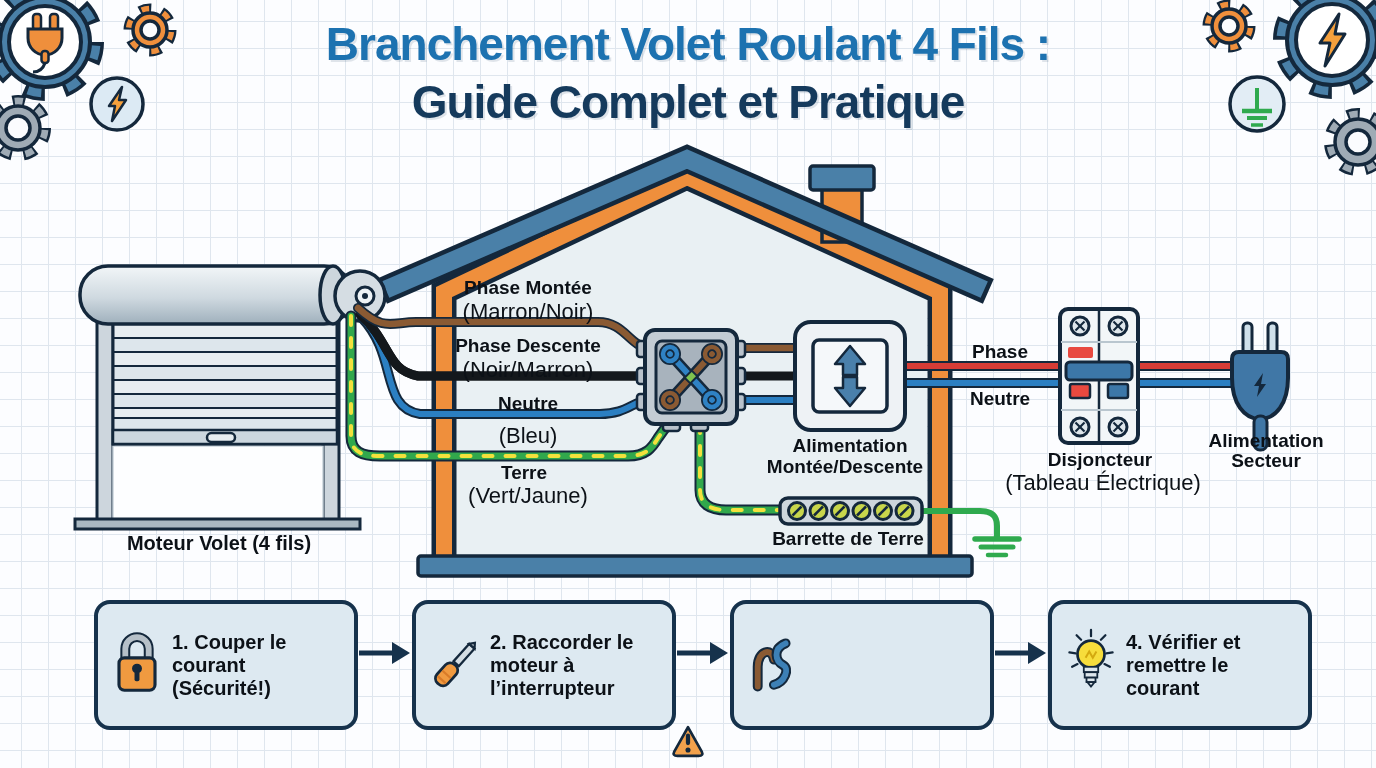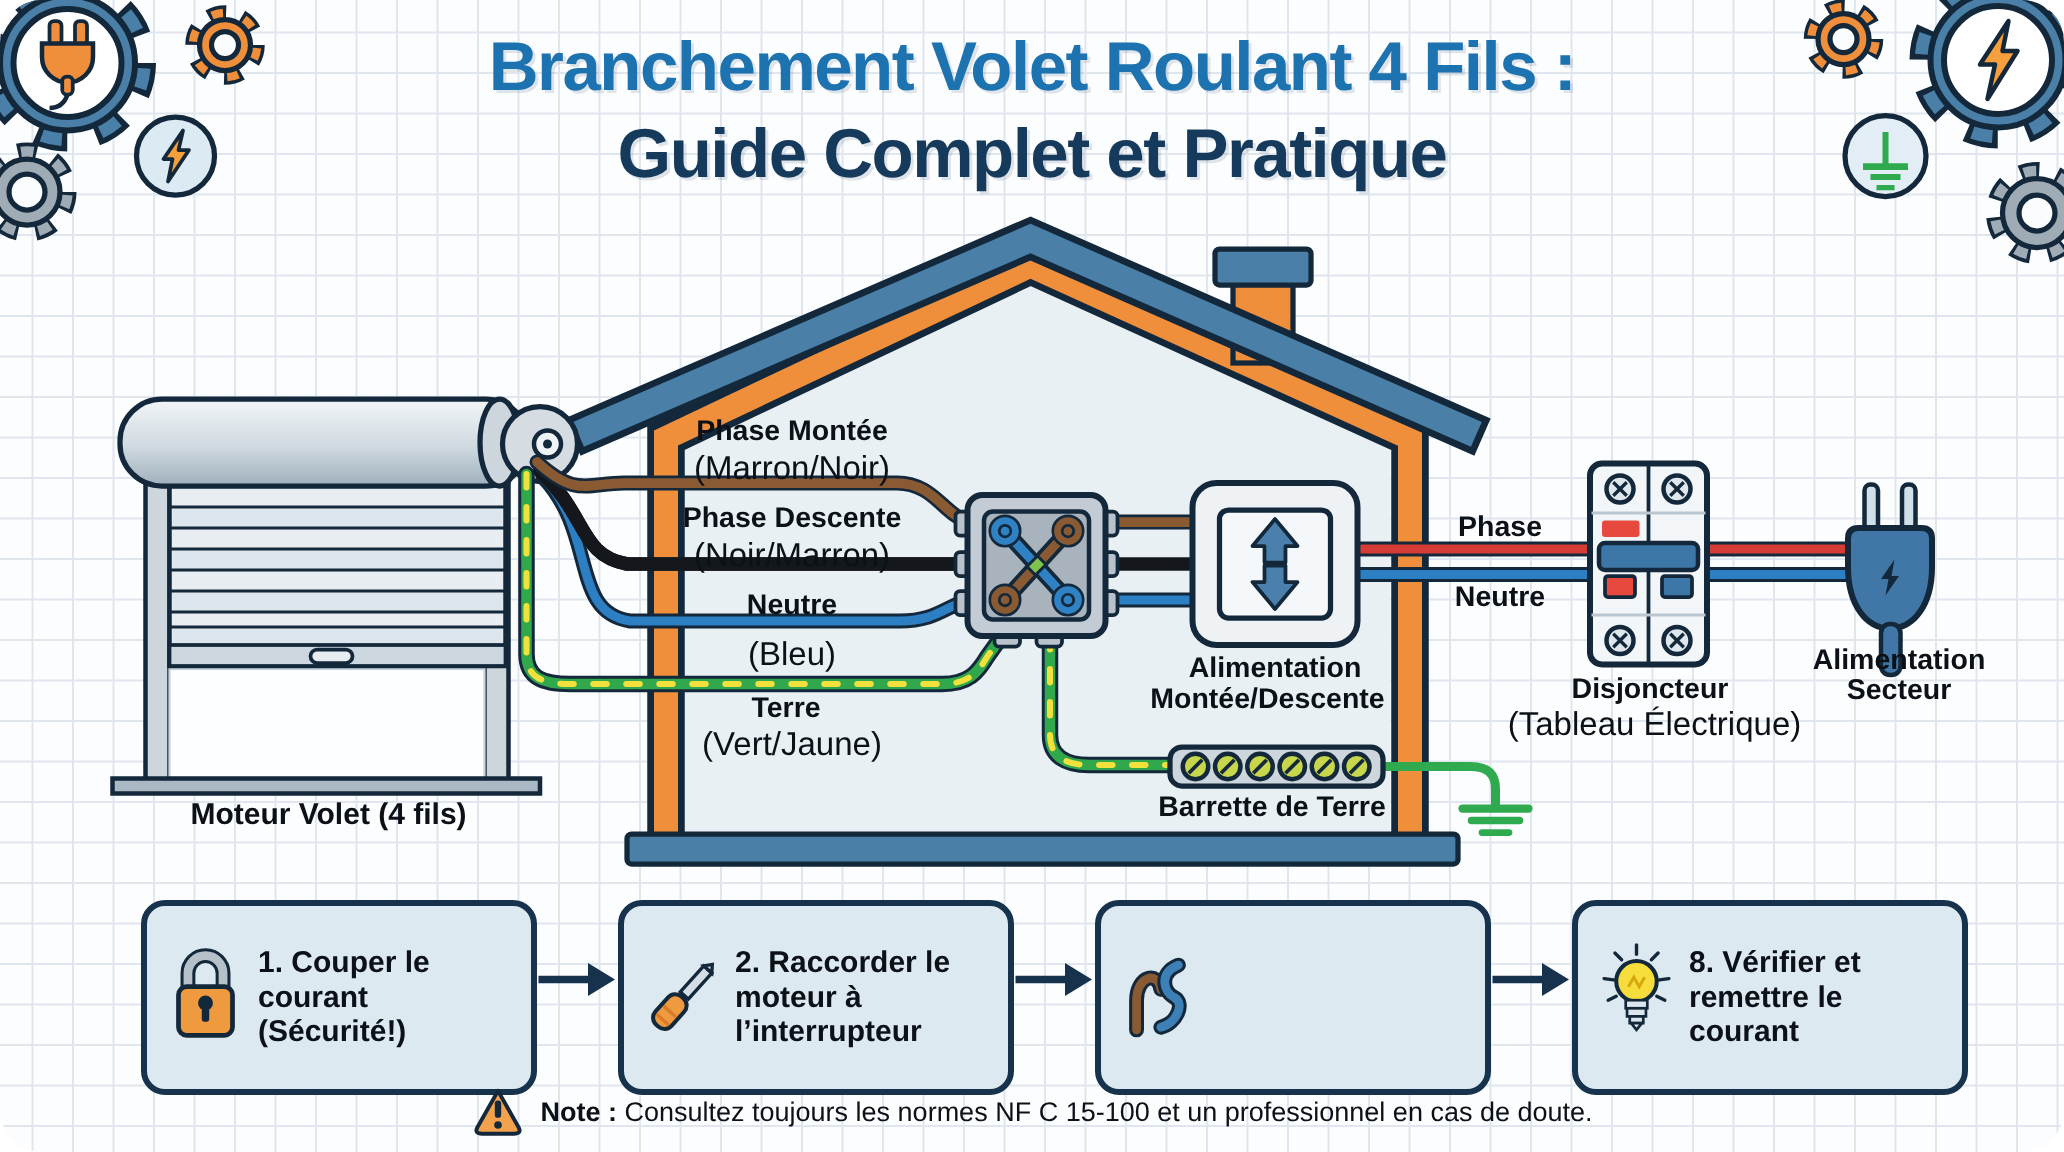--- a/index.html
+++ b/index.html
@@ -2,21 +2,21 @@
 <html><head>
 <meta charset="utf-8">
 <style>
   html,body{margin:0;padding:0;background:#fff;}
   .canvas{
     position:relative;width:1376px;height:768px;overflow:hidden;
     font-family:"Liberation Sans",sans-serif;color:#0c1117;
     background-color:#fcfdff;
     background-image:linear-gradient(#dfe6ee 1px,transparent 1px),
                      linear-gradient(90deg,#dfe6ee 1px,transparent 1px);
-    background-size:27px 27px;background-position:-6px -6px;border-radius:28px;
+    background-size:27px 27px;background-position:-6px -6px;
   }
   .art{position:absolute;left:0;top:0;width:1376px;height:768px;}
   .title{position:absolute;top:16px;left:0;width:100%;text-align:center;line-height:1.25;letter-spacing:-1px;}
   .t1{font-size:46px;font-weight:700;color:#1d72b0;text-shadow:2px 2px 0 rgba(20,50,80,.12);}
   .t2{font-size:46px;font-weight:700;color:#153a5c;text-shadow:2px 2px 0 rgba(20,50,80,.12);}
   .lbl{position:absolute;transform:translateX(-50%);white-space:nowrap;font-size:19px;font-weight:700;color:#0c1117;}
   .lbl.sub{font-size:22px;font-weight:400;}
   .step{
     position:absolute;top:600px;height:130px;width:264px;box-sizing:border-box;
     background:#dde9f1;border:4px solid #16324c;border-radius:16px;
@@ -343,21 +343,21 @@
         <line x1="-21" y1="2" x2="-15" y2="-1"></line>
           <line x1="21" y1="2" x2="15" y2="-1"></line>
       </g>
       <circle cx="0" cy="-12" r="15" fill="#f7dd3b" stroke="#14283c" stroke-width="3"></circle>
       <path d="M -6,-8 L -2,-15 L 2,-8 L 6,-15" fill="none" stroke="#d4a90f" stroke-width="2.2"></path>
       <rect x="-8" y="2" width="16" height="6" fill="#dde6ec" stroke="#14283c" stroke-width="2"></rect>
       <rect x="-7" y="8" width="14" height="6" fill="#dde6ec" stroke="#14283c" stroke-width="2"></rect>
       <rect x="-5" y="14" width="10" height="5" fill="#dde6ec" stroke="#14283c" stroke-width="2"></rect>
       <polygon points="-4,19 4,19 0,24" fill="#dde6ec" stroke="#14283c" stroke-width="2"></polygon>
     </svg>
-    <div class="steptext">8. Vérifier et remettre le courant</div>
+    <div class="steptext">4. Vérifier et remettre le courant</div>
   </div>
 
   <div class="arrow" style="left:356px">
     <svg width="56" height="26" viewBox="0 0 56 26">
         <line x1="3" y1="13" x2="38" y2="13" stroke="#16324c" stroke-width="5"></line>
         <polygon points="36,2 54,13 36,24" fill="#16324c"></polygon>
       </svg>
   </div>
   <div class="arrow" style="left:674px">
     <svg width="56" height="26" viewBox="0 0 56 26">
@@ -371,19 +371,15 @@
         <polygon points="36,2 54,13 36,24" fill="#16324c"></polygon>
       </svg>
   </div>
 
   <div class="note">
     <svg width="36" height="34" viewBox="-17 -16 34 32">
       <path d="M 0,-13 L 13,10 Q 15,14 10,14 L -10,14 Q -15,14 -13,10 Z" fill="#f2a14c" stroke="#14283c" stroke-width="2.5" stroke-linejoin="round"></path>
       <rect x="-2" y="-7" width="4" height="11" rx="2" fill="#14283c"></rect>
       <circle cx="0" cy="8.5" r="2.4" fill="#14283c"></circle>
     </svg>
-    <div>
-      <span class="b">Note :</span>
-      <span>Consultez toujours les normes NF C 15-100 et un professionnel en cas de doute.</span>
-    </div>
   </div>
 
 </div>
 
 </body></html>

